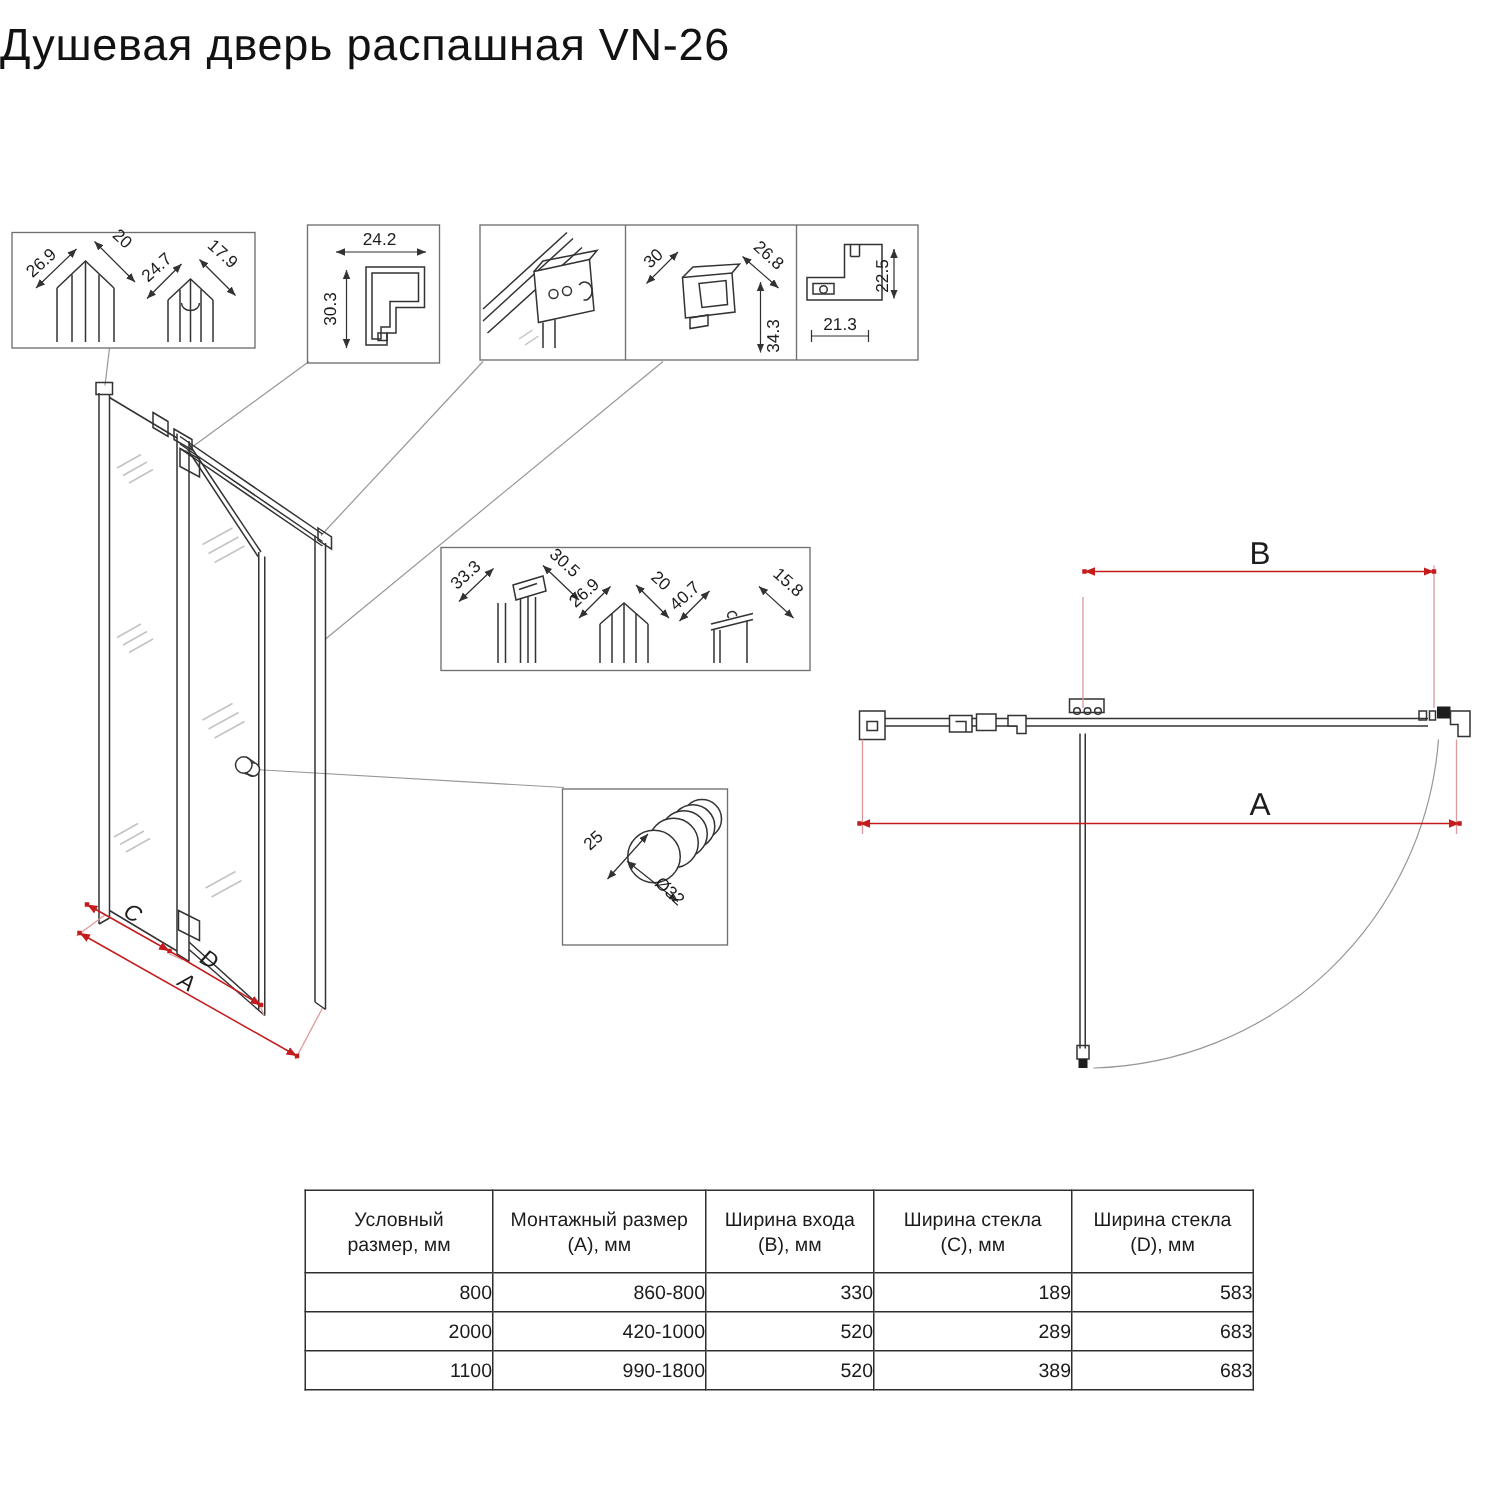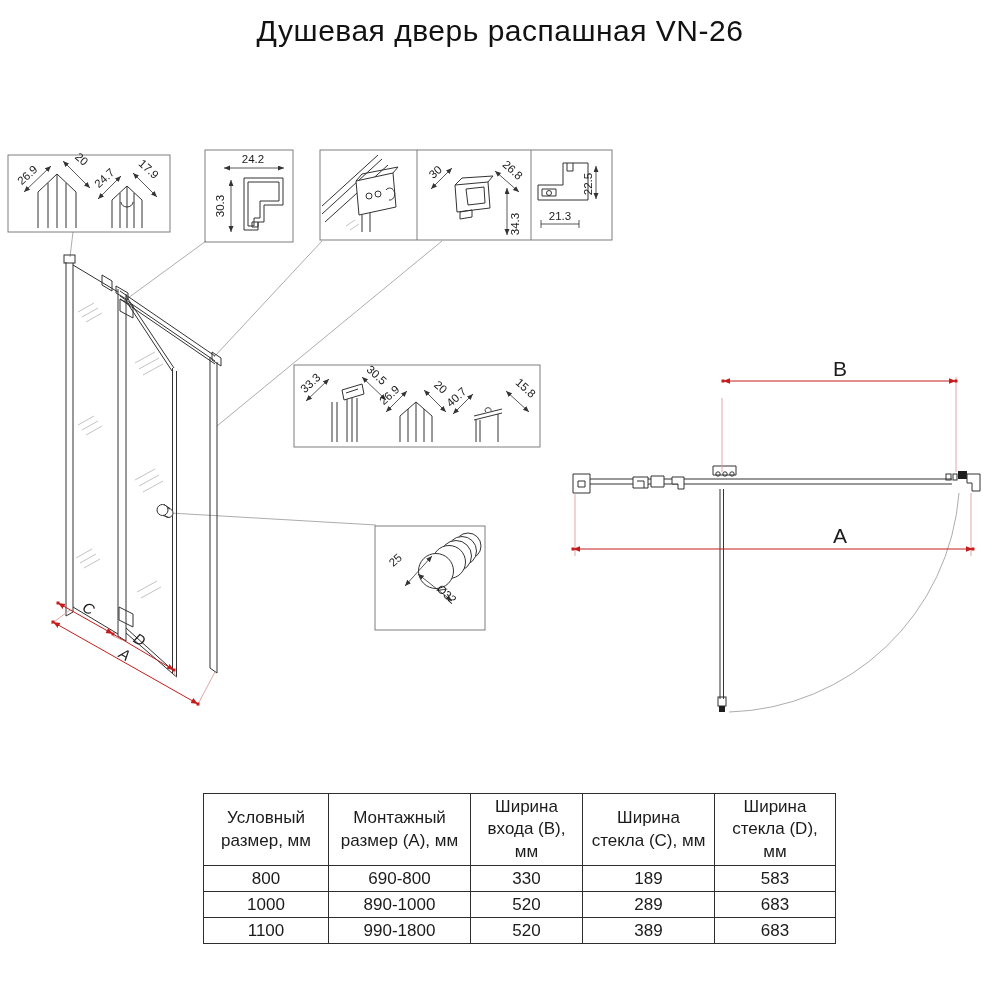--- a/index.html
+++ b/index.html
@@ -1,39 +1,39 @@
 <!DOCTYPE html>
 <html><head>
 <meta charset="utf-8">
 <style>
   html,body{margin:0;padding:0;background:#ffffff;}
   #stage{position:relative;width:1000px;height:1000px;background:#fff;overflow:hidden;
          font-family:"Liberation Sans",sans-serif;}
-  .title{position:absolute;top:12px;left:0;width:100%;text-align:center;
+  .title{position:absolute;top:12px;left:0;width:100%;text-align:left;
          font-size:30px;line-height:38px;color:#121212;letter-spacing:.5px;}
   svg{position:absolute;left:0;top:0;}
   .ln{stroke:#333;stroke-width:1;fill:none;}
   .lnf{stroke:#333;stroke-width:1;fill:#fff;}
   .bx{stroke:#707070;stroke-width:.9;fill:none;}
   .lt{stroke:#979797;stroke-width:.8;fill:none;}
   .hz{stroke:#c3c3c3;stroke-width:1;fill:none;}
   .rd{stroke:#c41c1c;stroke-width:1;fill:none;}
   .re{stroke:#dd9c9c;stroke-width:.9;fill:none;}
   .bd{stroke:#2f2f2f;stroke-width:.8;fill:none;}
   .sq{fill:#c41c1c;}
   .blk{fill:#1e1e1e;}
   text{font-family:"Liberation Sans",sans-serif;fill:#1c1c1c;}
   .dim{font-size:11.5px;text-anchor:middle;}
   .iso{font-size:15px;font-style:italic;text-anchor:middle;}
   .pl{font-size:21px;text-anchor:middle;}
   .spec-table{position:absolute;left:203px;top:793px;width:632px;border-collapse:collapse;
-              table-layout:fixed;font-size:17px;color:#1b1b1b;text-align:center;}
+              table-layout:fixed;font-size:13px;color:#1b1b1b;text-align:center;}
   .spec-table th,.spec-table td{border:1px solid #2e2e2e;font-weight:400;}
   .spec-table th{height:50px;line-height:1.32;padding:2px 8px;}
-  .spec-table td{height:25px;padding:0;}
+  .spec-table td{height:25px;padding:0;text-align:right;}
 </style>
 </head>
 <body>
 
 <div id="stage">
 
   <div class="title">
     <div>Душевая дверь распашная VN-26</div>
   </div>
 
@@ -279,28 +279,28 @@
         <th>Условный размер, мм</th>
         <th>Монтажный размер (А), мм</th>
         <th>Ширина входа (B), мм</th>
         <th>Ширина стекла (C), мм</th>
         <th>Ширина стекла (D), мм</th>
       </tr>
     </thead>
     <tbody>
       <tr>
         <td>800</td>
-        <td>690-800</td>
+        <td>860-800</td>
         <td>330</td>
         <td>189</td>
         <td>583</td>
       </tr>
       <tr>
-        <td>1000</td>
-        <td>890-1000</td>
+        <td>2000</td>
+        <td>420-1000</td>
         <td>520</td>
         <td>289</td>
         <td>683</td>
       </tr>
       <tr>
         <td>1100</td>
         <td>990-1800</td>
         <td>520</td>
         <td>389</td>
         <td>683</td>

